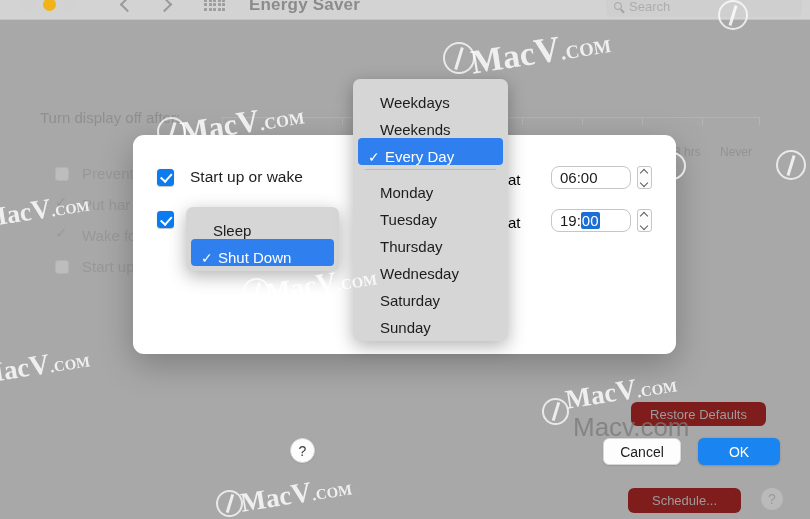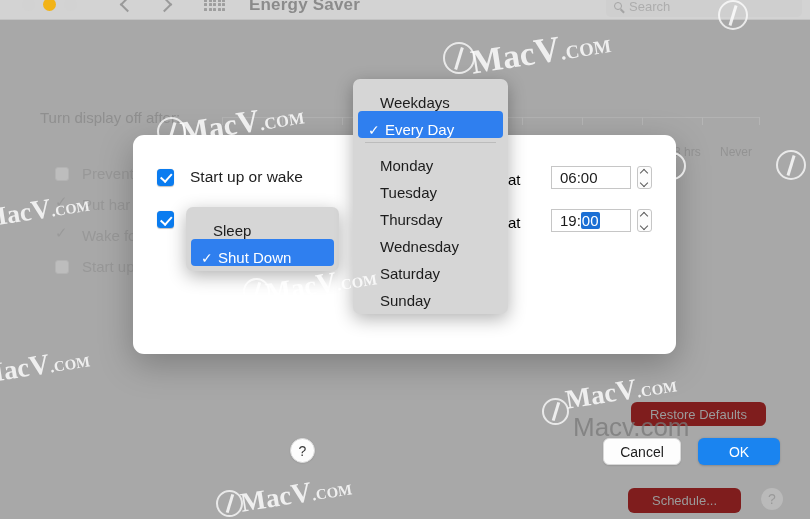--- a/index.html
+++ b/index.html
@@ -141,21 +141,21 @@
     transform: rotate(42deg);
   }
   .sheet-row .label { margin-left: 16px; font-size: 15.5px; color: #1d1d1d; }
 
   .at-label { position: absolute; font-size: 15px; color: #000000; }
   #at-1 { left: 508px; top: 171px; }
   #at-2 { left: 508px; top: 214px; }
 
   .timefield {
     position: absolute; width: 80px; height: 23px;
-    background: #fff; border: 1px solid #c6c6c6; border-radius: 0;
+    background: #fff; border: 1px solid #c6c6c6; border-radius: 8px;
     display: flex; align-items: center; padding-left: 8px;
     font-size: 15px; color: #1b1b1b;
   }
   #time-1 { left: 551px; top: 166px; }
   #time-2 { left: 551px; top: 209px; }
   .time-sel {
     background: #1b6fd4; color: #ffffff; border-radius: 2px;
     padding: 0 1px;
   }
 
@@ -373,20 +373,24 @@
       <span class="tick">✓</span>
       <span>Shut Down</span>
     </div>
   </div>
 
   <div class="popup" id="day-menu">
     <div class="mitem">
       <span class="tick"></span>
       <span>Weekdays</span>
     </div>
+    <div class="mitem">
+      <span class="tick"></span>
+      <span>Weekends</span>
+    </div>
     <div class="mitem sel">
       <span class="tick">✓</span>
       <span>Every Day</span>
     </div>
     <div class="msep"></div>
     <div class="mitem">
       <span class="tick"></span>
       <span>Monday</span>
     </div>
     <div class="mitem">

